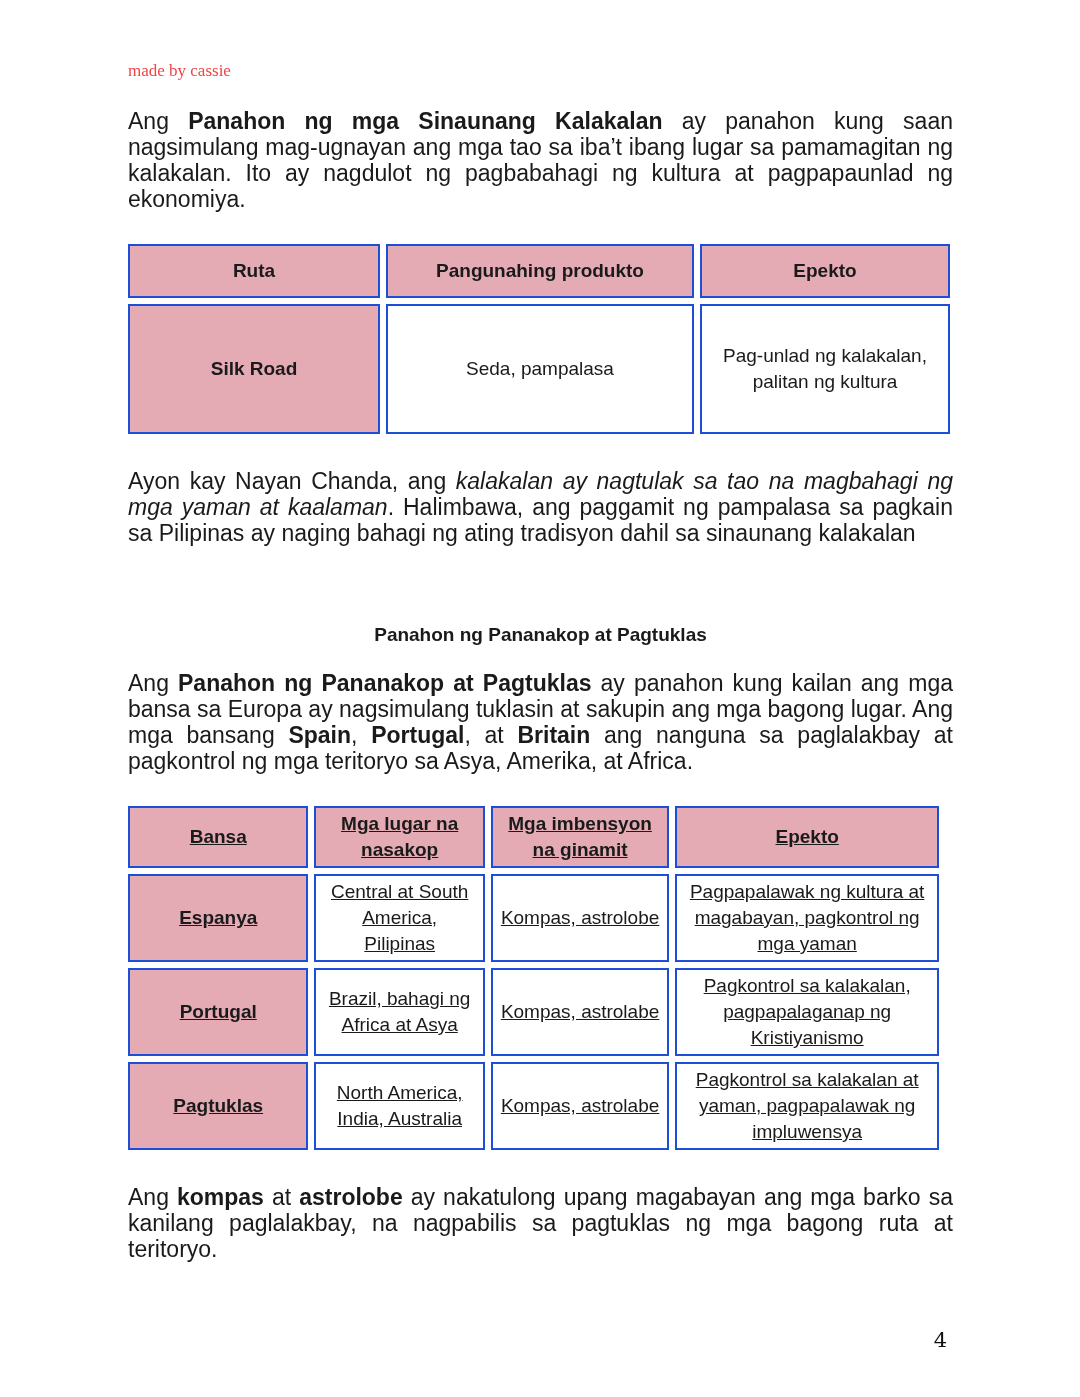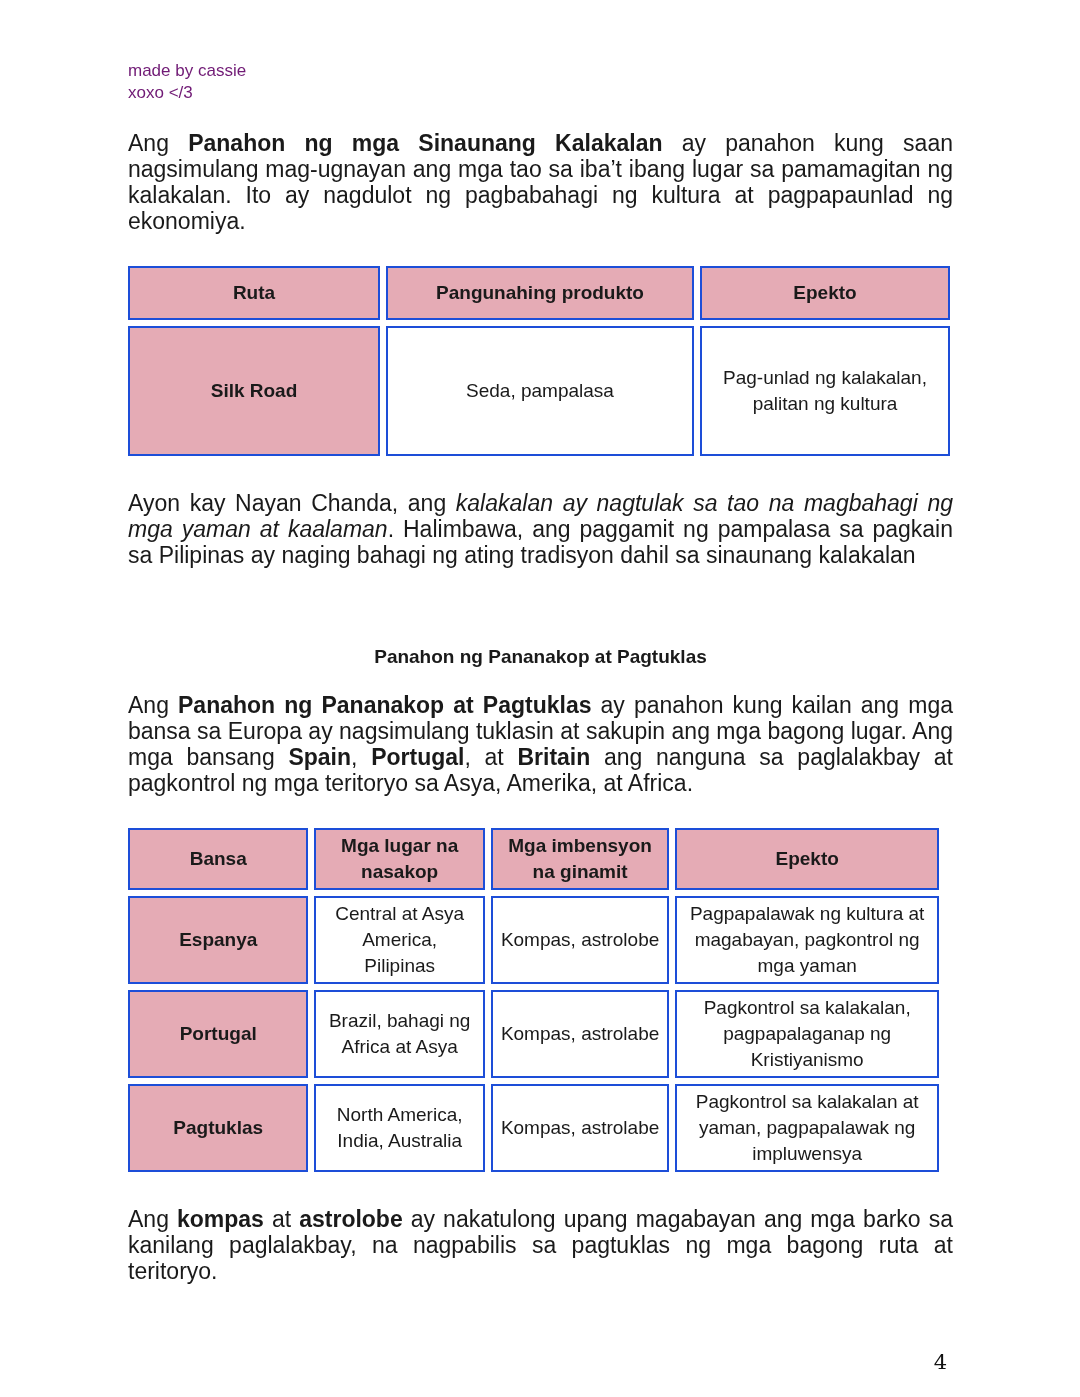--- a/index.html
+++ b/index.html
@@ -10,22 +10,22 @@
   }
   .page {
     box-sizing:border-box;
     width:1080px; height:1397px;
     padding:60px 127px 40px 128px;
     overflow:hidden;
     background:#ffffff;
     position:relative;
   }
   .credit {
-    font-family:Liberation Sans, sans-serif;
-    color:#701a75;
+    font-family:Liberation Serif, serif;
+    color:#ef4444;
     font-size:17px;
     line-height:1.3;
     margin:0 0 26px 0;
   }
   p.para {
     font-size:23px;
     line-height:26px;
     text-align:justify;
     margin:0 0 26px 0;
   }
@@ -38,21 +38,21 @@
     text-align:center;
     margin:0 0 22px 0;
   }
   table.doc-table {
     border-collapse:separate;
     border-spacing:6px;
     table-layout:fixed;
     margin:0 0 28px -6px;
   }
   table.t1 { width:822px; }
-  table.t2 { width:823px; }
+  table.t2 { width:823px;text-decoration:underline; }
   .doc-table th, .doc-table td {
     border:2px solid #1d4ed8;
     text-align:center;
     vertical-align:middle;
     padding:3px 8px;
     font-size:19px;
     line-height:26px;
     overflow:hidden;
   }
   .doc-table th {
@@ -76,21 +76,20 @@
     color:#111111;
   }
 </style>
 </head>
 <body>
 
 <div class="page">
 
   <div class="credit">
     <div>made by cassie</div>
-    <div>xoxo &lt;/3</div>
   </div>
 
   <p class="para"><span>Ang </span><span style="font-weight: bold;">Panahon ng mga Sinaunang Kalakalan</span><span> ay panahon kung saan nagsimulang mag-ugnayan ang mga tao sa iba’t ibang lugar sa pamamagitan ng kalakalan. Ito ay nagdulot ng pagbabahagi ng kultura at pagpapaunlad ng ekonomiya.</span></p>
 
 
   <table class="doc-table t1">
     <colgroup>
       <col style="width:252px">
       <col style="width:308px">
       <col style="width:250px">
@@ -128,21 +127,21 @@
       <tr>
         <th>Bansa</th>
         <th>Mga lugar na nasakop</th>
         <th>Mga imbensyon na ginamit</th>
         <th>Epekto</th>
       </tr>
     </thead>
     <tbody>
       <tr>
         <td class="rowhead">Espanya</td>
-        <td>Central at Asya America, Pilipinas</td>
+        <td>Central at South America, Pilipinas</td>
         <td>Kompas, astrolobe</td>
         <td>Pagpapalawak ng kultura at magabayan, pagkontrol ng mga yaman</td>
       </tr>
       <tr>
         <td class="rowhead">Portugal</td>
         <td>Brazil, bahagi ng Africa at Asya</td>
         <td>Kompas, astrolabe</td>
         <td>Pagkontrol sa kalakalan, pagpapalaganap ng Kristiyanismo</td>
       </tr>
       <tr>

